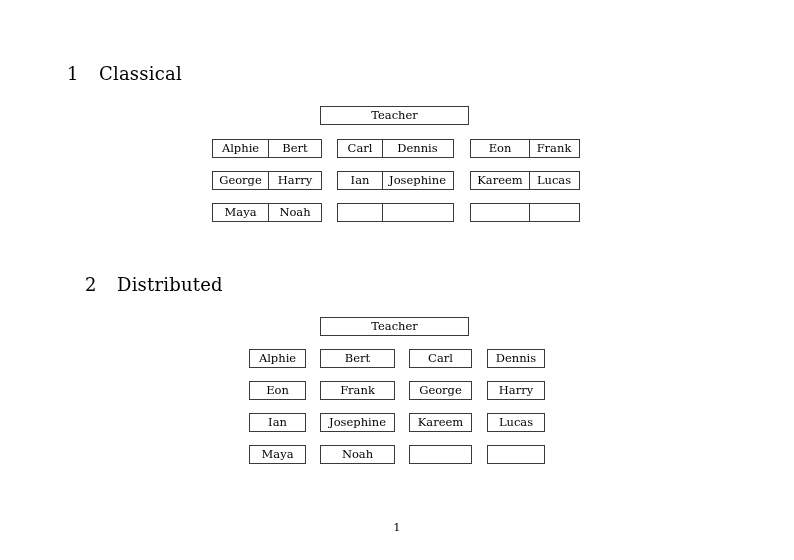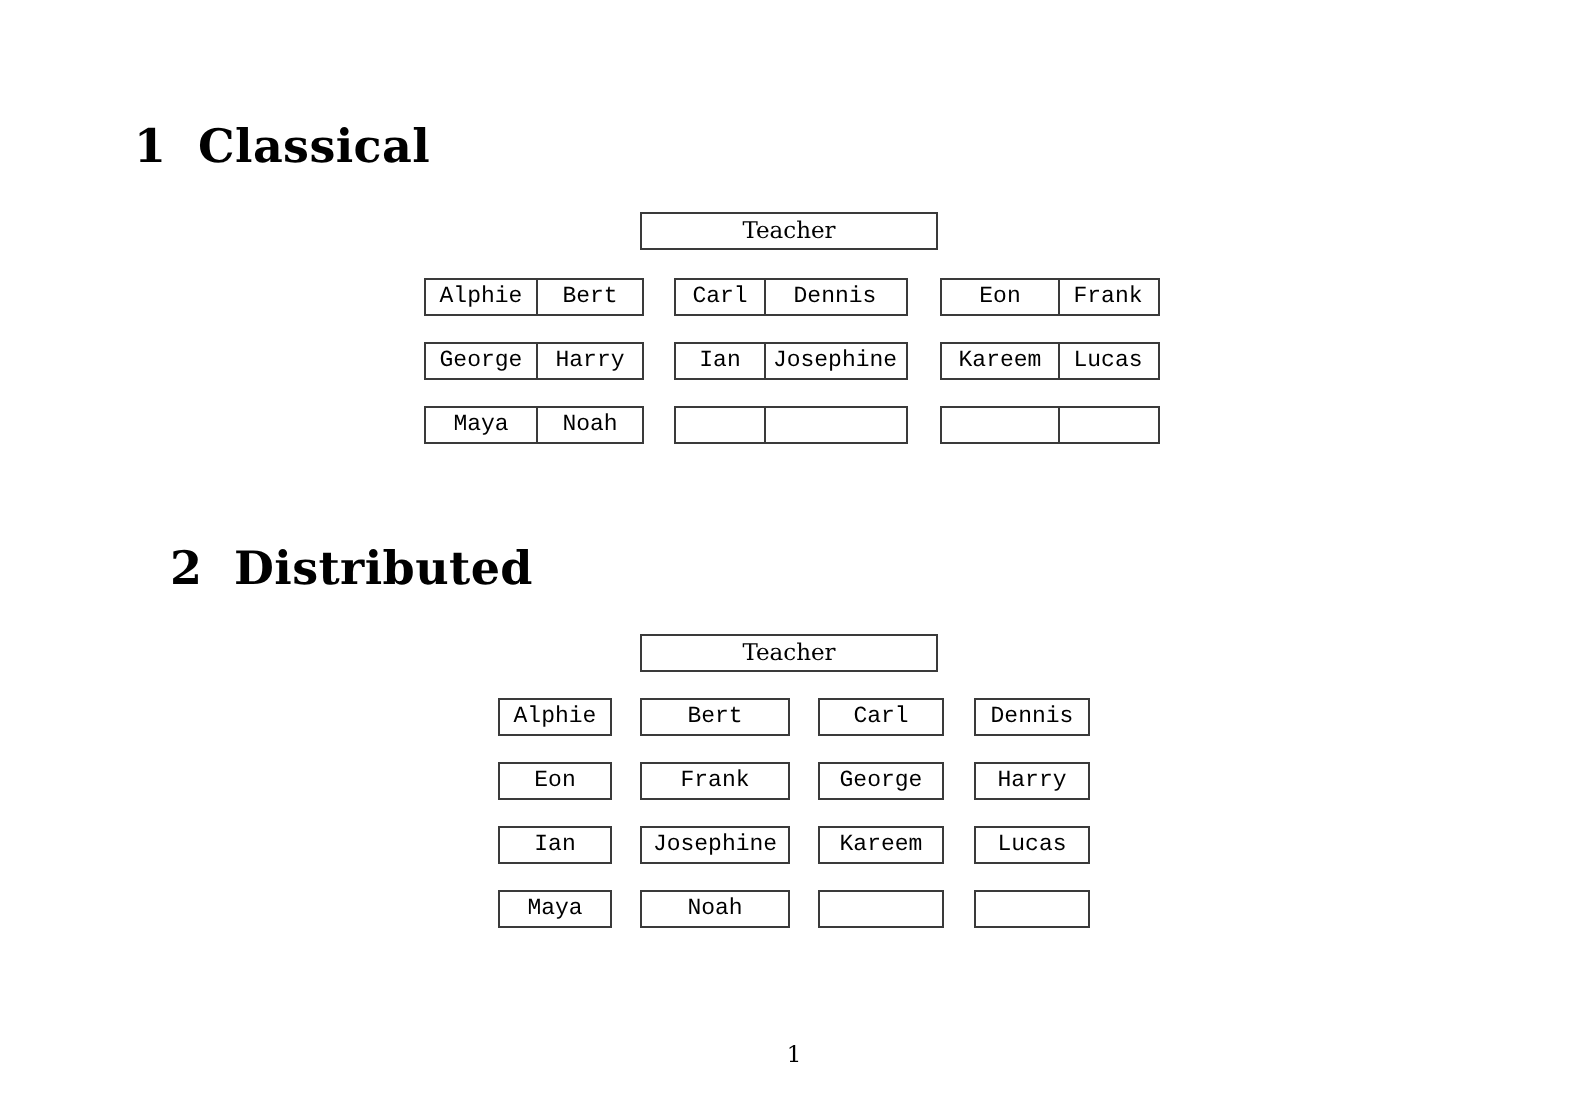--- a/index.html
+++ b/index.html
@@ -17,22 +17,22 @@
   }
 
   .page {
     position: absolute;
     inset: 0;
   }
 
   
   .section-heading {
     position: absolute;
-    font-weight: bold;
-    font-size: 23px;
+    font-weight: normal;
+    font-size: 18px;
     line-height: 20px;
     white-space: nowrap;
     letter-spacing: 0.2px;
   }
   .section-heading .sec-num {
     display: inline-block;
     width: 32px;
   }
   .section-heading .sec-title {
     display: inline-block;
@@ -42,21 +42,20 @@
   #heading-distributed { left: 85px;  top: 275px; }
 
   
   .tbl-block {
     position: absolute;
   }
 
   .row {
     position: absolute;
     height: 19px;
-    font-family: Liberation Mono, monospace;
   }
 
   
   .cell {
     position: absolute;
     top: 0;
     height: 19px;
     box-sizing: border-box;
     border: 1px solid #3a3a3a;
     font-size: 11.5px;

